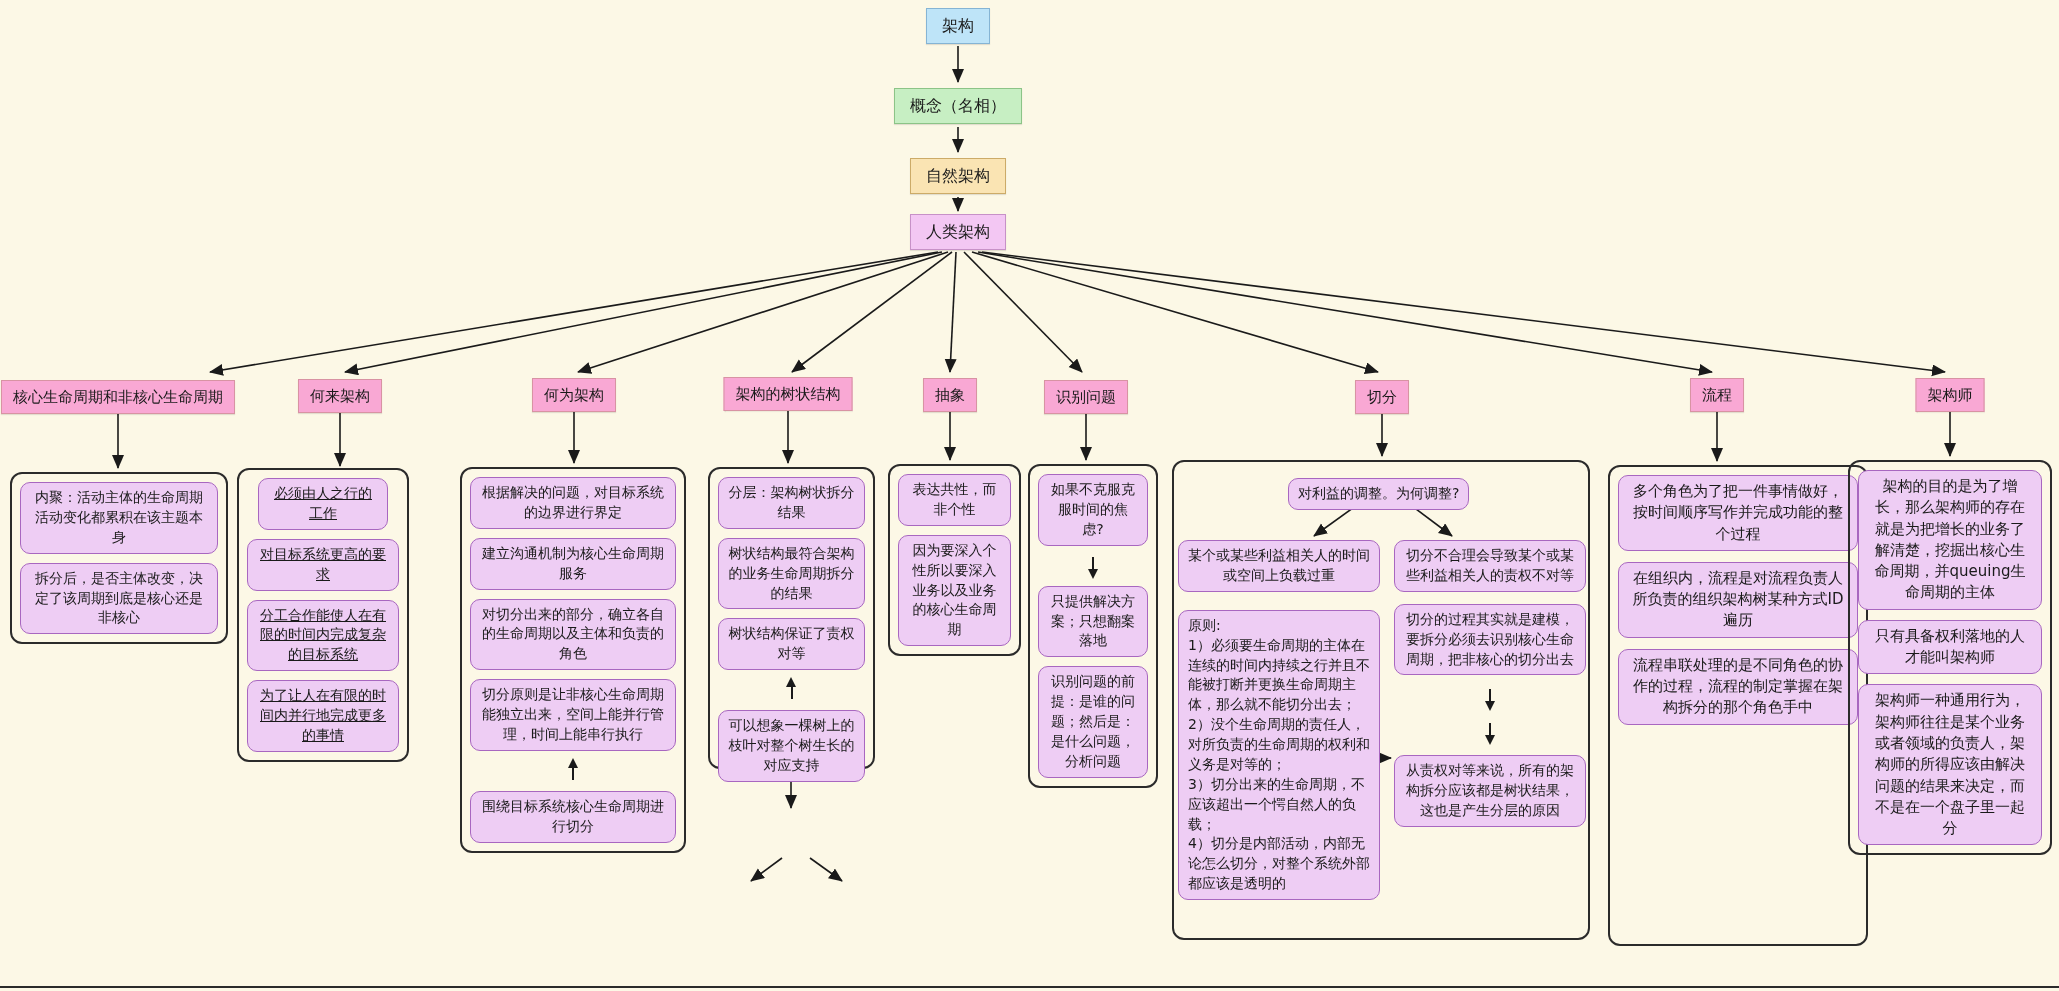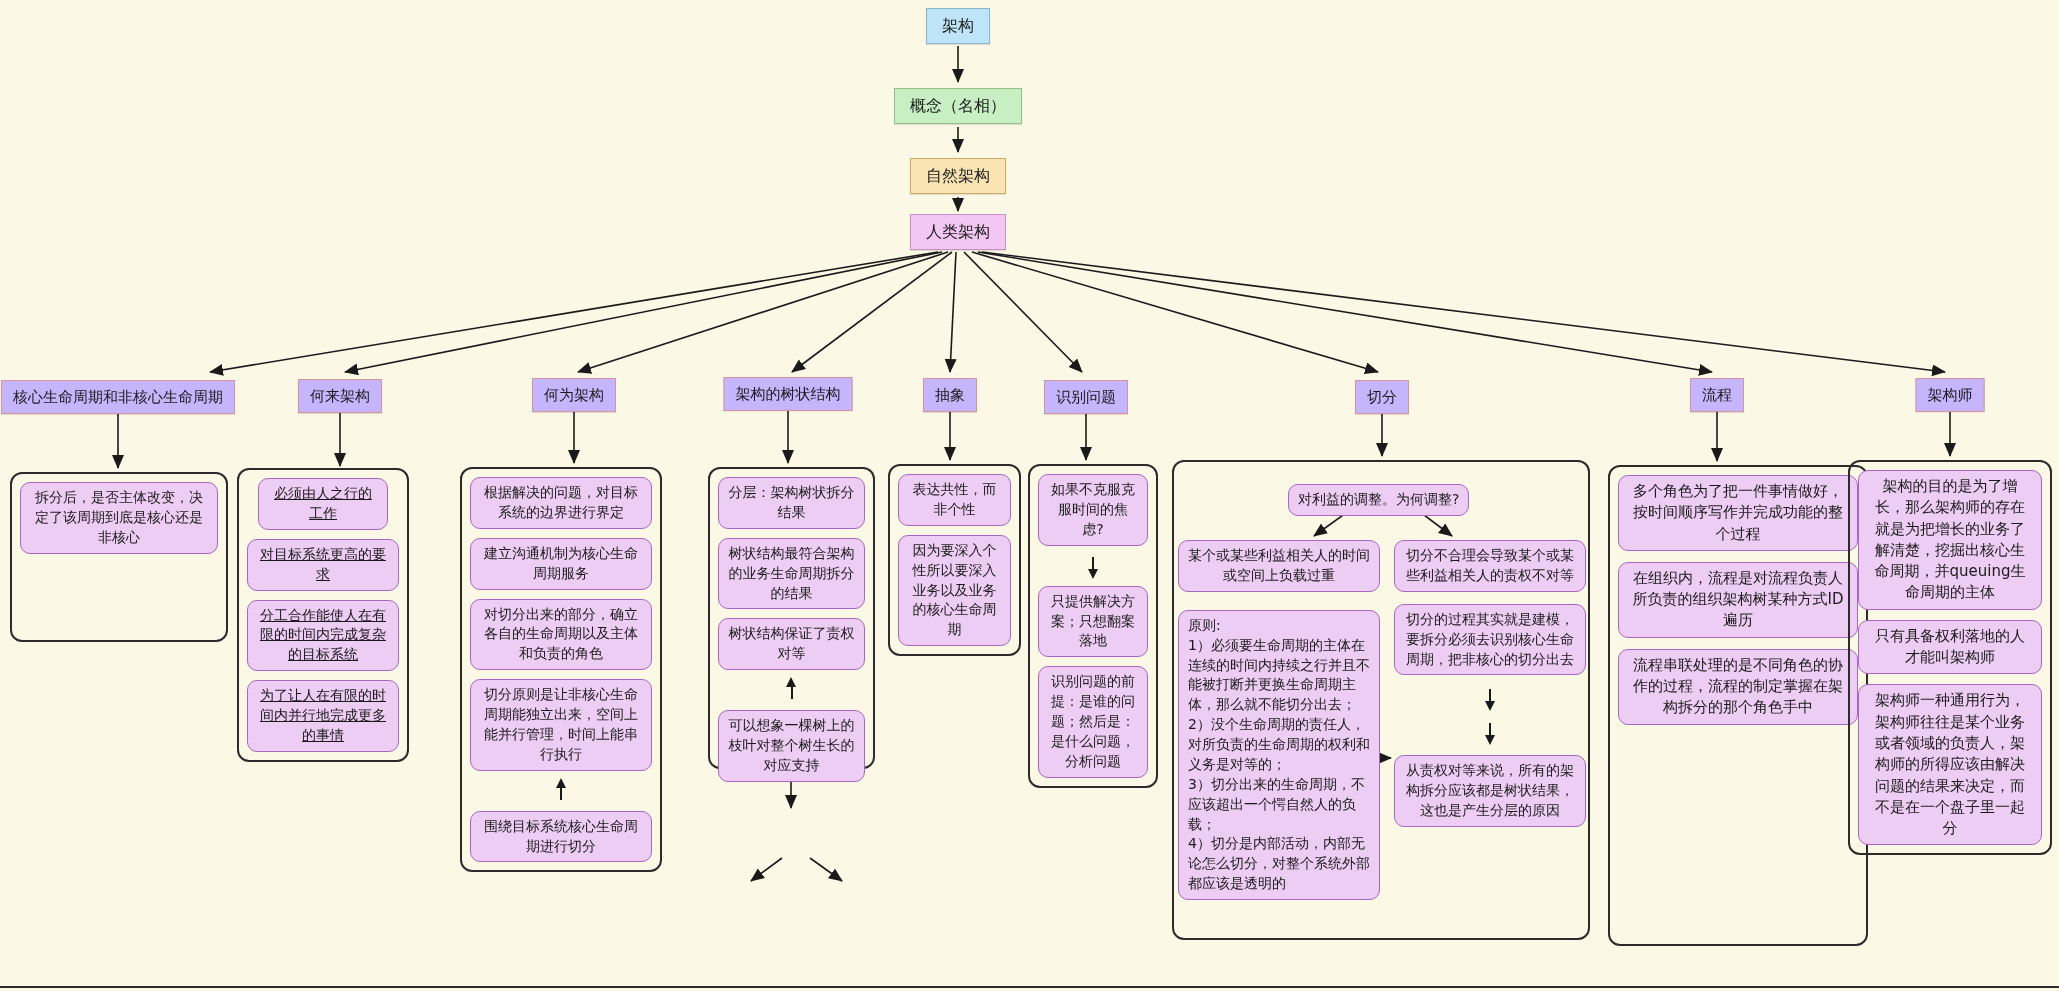--- a/index.html
+++ b/index.html
@@ -17,21 +17,21 @@
   .node{
     position:absolute;transform:translateX(-50%);
     border:1.6px solid #999;border-radius:0;
     padding:6px 15px;font-size:16px;line-height:1.35;text-align:center;
     white-space:nowrap;box-shadow:0 1px 1px rgba(0,0,0,.10);
   }
   .blue{background:#bee4f8;border-color:#85b4d4;}
   .green{background:#c7efc3;border-color:#8cc487;}
   .orange{background:#fae4b3;border-color:#ccab68;}
   .magenta{background:#f3c7f3;border-color:#c791c7;}
-  .hdr{background:#c4b5fd;border-color:#d893a3;font-size:15px;padding:6px 11px;}
+  .hdr{background:#f9a8d4;border-color:#d893a3;font-size:15px;padding:6px 11px;}
 
   .grp{
     position:absolute;border:2px solid #2b2b2b;border-radius:12px;
     padding:8px;display:flex;flex-direction:column;gap:9px;align-items:center;
     box-sizing:border-box;
   }
   .grp.free{display:block;position:absolute;}
   .col{position:absolute;display:flex;flex-direction:column;align-items:center;box-sizing:border-box;}
 
   .it{
@@ -104,31 +104,32 @@
   <div class="node hdr" style="left:340px;top:379px;">何来架构</div>
   <div class="node hdr" style="left:574px;top:378px;">何为架构</div>
   <div class="node hdr" style="left:788px;top:377px;">架构的树状结构</div>
   <div class="node hdr" style="left:950px;top:378px;">抽象</div>
   <div class="node hdr" style="left:1086px;top:380px;">识别问题</div>
   <div class="node hdr" style="left:1382px;top:380px;">切分</div>
   <div class="node hdr" style="left:1717px;top:378px;">流程</div>
   <div class="node hdr" style="left:1950px;top:378px;">架构师</div>
 
   <div class="grp" style="left:10px;top:472px;width:218px;min-height:170px;">
+    <div class="it">内聚：活动主体的生命周期活动变化都累积在该主题本身</div>
     <div class="it">拆分后，是否主体改变，决定了该周期到底是核心还是非核心</div>
   </div>
 
   <div class="grp" style="left:237px;top:468px;width:172px;min-height:230px;text-decoration:underline;">
     <div class="it" style="max-width:130px;">必须由人之行的工作</div>
     <div class="it">对目标系统更高的要求</div>
     <div class="it">分工合作能使人在有限的时间内完成复杂的目标系统</div>
     <div class="it">为了让人在有限的时间内并行地完成更多的事情</div>
   </div>
 
-  <div class="grp" style="left:460px;top:467px;width:202px;min-height:350px;">
+  <div class="grp" style="left:460px;top:467px;width:226px;min-height:350px;">
     <div class="it">根据解决的问题，对目标系统的边界进行界定</div>
     <div class="it">建立沟通机制为核心生命周期服务</div>
     <div class="it">对切分出来的部分，确立各自的生命周期以及主体和负责的角色</div>
     <div class="it">切分原则是让非核心生命周期能独立出来，空间上能并行管理，时间上能串行执行</div>
     <div class="varrow up"></div>
     <div class="it">围绕目标系统核心生命周期进行切分</div>
   </div>
 
   <div class="grp" style="left:708px;top:467px;width:167px;height:302px;">
     <div class="it">分层：架构树状拆分结果</div>
@@ -145,21 +146,21 @@
   </div>
 
   <div class="grp" style="left:1028px;top:464px;width:130px;min-height:310px;">
     <div class="it">如果不克服克服时间的焦虑?</div>
     <div class="varrow down"></div>
     <div class="it">只提供解决方案；只想翻案落地</div>
     <div class="it">识别问题的前提：是谁的问题；然后是：是什么问题，分析问题</div>
   </div>
 
   <div class="grp free" style="left:1172px;top:460px;width:418px;height:480px;">
-    <div class="it abs" style="left:209px;top:22px;transform:none;left:114px;">对利益的调整。为何调整?</div>
+    <div class="it abs" style="left:209px;top:16px;transform:none;left:114px;">对利益的调整。为何调整?</div>
     <div class="col" style="left:4px;top:78px;width:202px;gap:18px;">
       <div class="it">某个或某些利益相关人的时间或空间上负载过重</div>
       <div class="it principles">原则:
 1）必须要生命周期的主体在连续的时间内持续之行并且不能被打断并更换生命周期主体，那么就不能切分出去；
 2）没个生命周期的责任人，对所负责的生命周期的权利和义务是对等的；
 3）切分出来的生命周期，不应该超出一个愕自然人的负载；
 4）切分是内部活动，内部无论怎么切分，对整个系统外部都应该是透明的</div>
     </div>
     <div class="col" style="left:220px;top:78px;width:192px;gap:12px;">
       <div class="it">切分不合理会导致某个或某些利益相关人的责权不对等</div>

